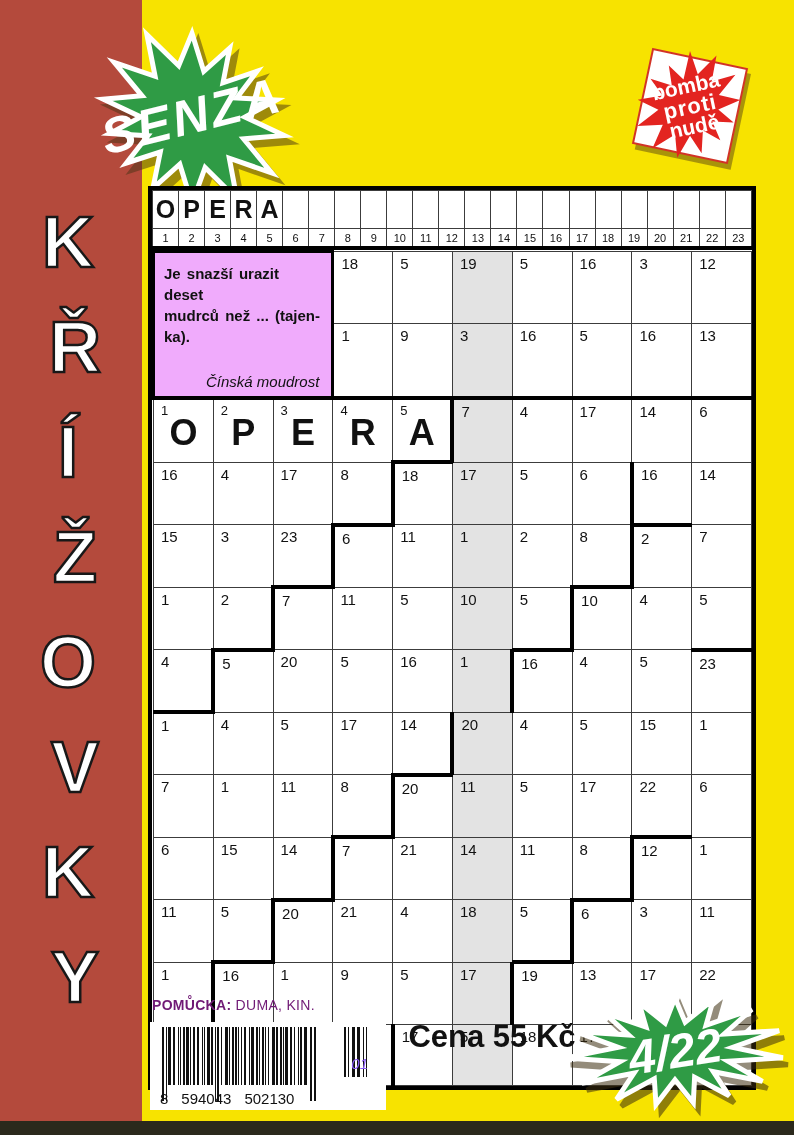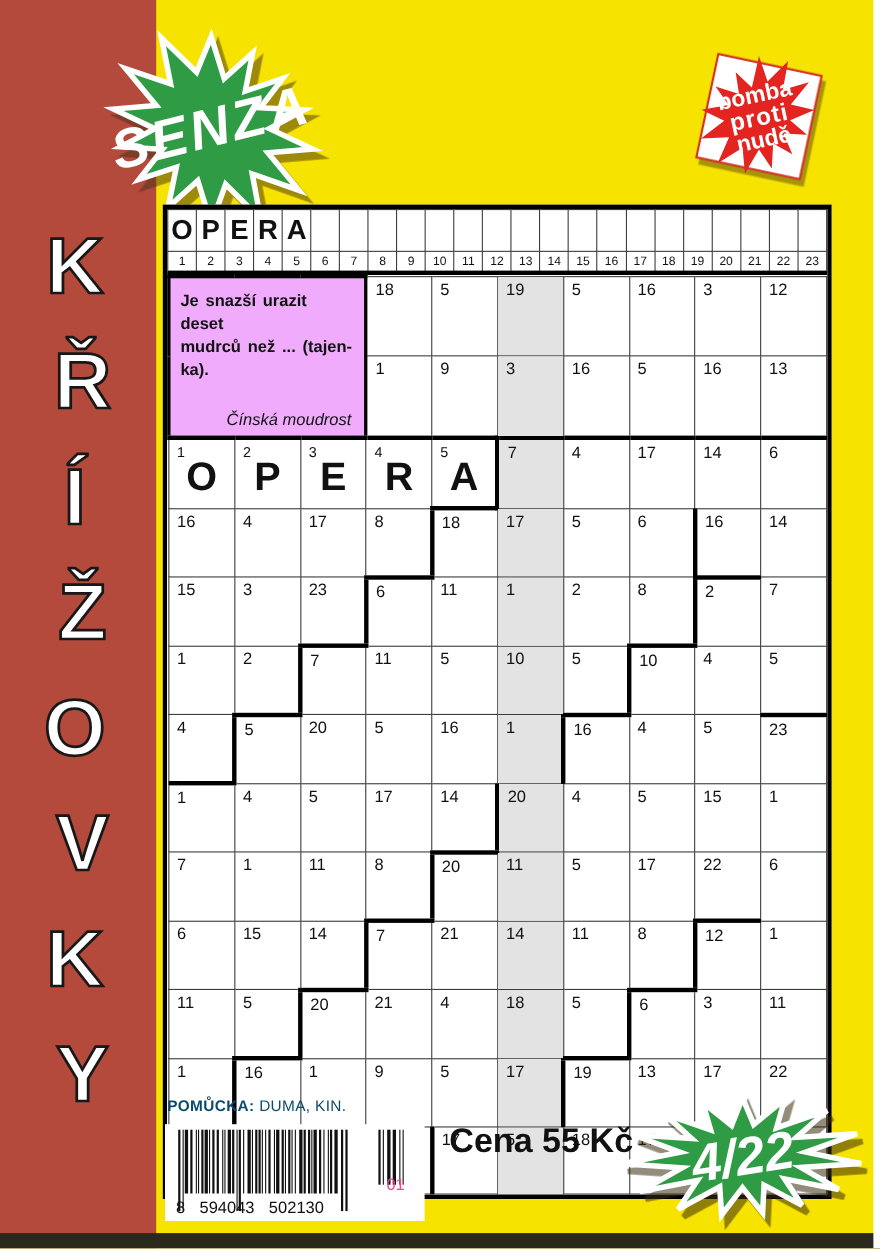--- a/index.html
+++ b/index.html
@@ -37,27 +37,27 @@
   .bt{border-top:4px solid #000;}
   .bb{border-bottom:4px solid #000;}
   .cn{font-size:15px;}
   .sn{position:absolute;top:3px;left:7px;font-size:13px;}
   .bigl{position:absolute;left:0;right:0;top:12px;text-align:center;font-size:36px;font-weight:bold;}
   .clue-cell{border:3px solid #000;vertical-align:top;padding:10px 8px 6px 9px;background:#f0abfc;}
   .clue-lines div{font-size:15px;font-weight:bold;line-height:21px;word-spacing:2px;color:#111;}
   .clue-attr{font-size:15px;font-style:italic;text-align:right;margin-top:26px;padding-right:4px;color:#111;}
 
   
-  #aid-line{position:absolute;left:152px;top:997px;font-size:14px;color:#0c4a6e;letter-spacing:.3px;}
+  #aid-line{position:absolute;left:152px;top:997px;font-size:14px;color:#701a75;letter-spacing:.3px;}
   #aid-line .lbl{font-weight:bold;}
   #barcode{position:absolute;left:150px;top:1022px;width:236px;height:88px;background:#fff;}
   #bc-svg{position:absolute;left:0;top:0;}
   #bc-digits{position:absolute;left:10px;bottom:3px;font-size:15px;color:#111;display:flex;gap:13px;
              background:transparent;}
-  #bc-addon{position:absolute;right:18px;bottom:24px;font-size:15px;color:#ec4899;}
+  #bc-addon{position:absolute;right:18px;bottom:38px;font-size:15px;color:#8b5cf6;font-style:italic;}
   #price-block{position:absolute;left:392px;top:1018px;width:200px;text-align:center;
                font-size:31px;font-weight:bold;line-height:37px;color:#111;}
   #issue-svg{position:absolute;left:558px;top:978px;width:238px;height:156px;}
 
   #bottom-strip{position:absolute;left:0;top:1121px;width:800px;height:14px;background:#2b291c;}
   #edge-right{position:absolute;left:794px;top:0;width:6px;height:1135px;background:#fff;}
 
   svg text{font-family:"Liberation Sans","DejaVu Sans",sans-serif;}
 </style>
 </head>

